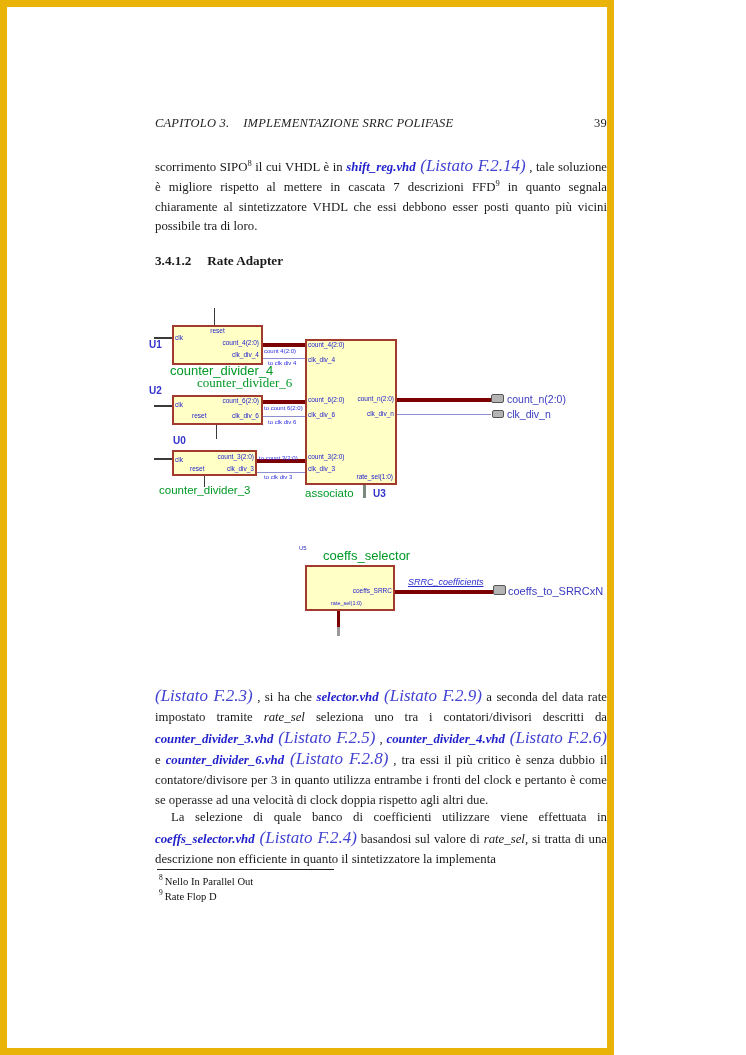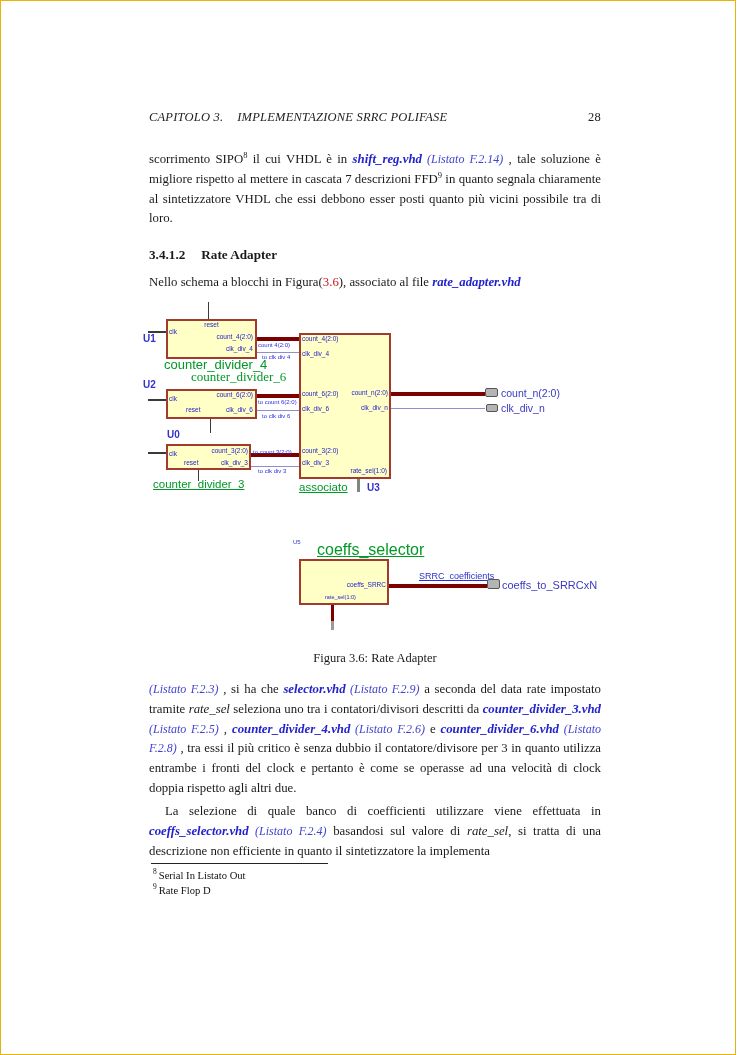--- a/index.html
+++ b/index.html
@@ -1,73 +1,72 @@
 <!DOCTYPE html>
 <html><head>
 <meta charset="utf-8">
 <style>
   html,body{margin:0;padding:0;background:#fff;}
-  .page{position:relative;width:736px;height:1055px;background:#fff;border:1px solid #eab308;box-sizing:border-box;
+  .page{position:relative;width:614px;height:1055px;background:#fff;border:7px solid #eab308;box-sizing:border-box;
         font-family:"Liberation Serif",serif;color:#1a1a1a;overflow:hidden;}
   .abs{position:absolute;}
   
   .hdr{font-style:italic;font-size:12.5px;letter-spacing:.2px;color:#222;}
   .hdr-title{left:148px;top:109px;}
   .hdr-chap{margin-right:14px;}
   .hdr-page{left:560px;top:109px;width:40px;text-align:right;font-style:normal;}
   
   .body{position:absolute;left:148px;width:452px;font-size:12.8px;line-height:19.8px;text-align:justify;margin:0;}
   .seg-plain{}
   .seg-link{color:#2222cc;font-weight:bold;font-style:italic;}
-  .seg-listato{color:#4242d2;font-style:italic;font-size:12px;margin-top:28px;}
+  .seg-listato{color:#4242d2;font-style:italic;font-size:17px;margin-top:28px;}
   .seg-ref{color:#cc1111;}
   .seg-italic{font-style:italic;}
   .seg-sup{vertical-align:super;font-size:8.5px;line-height:0;}
   .heading{position:absolute;left:148px;top:246px;font-weight:bold;font-size:13.2px;margin:0;}
   .heading .num{margin-right:16px;}
   .caption{left:148px;top:650px;width:452px;text-align:center;font-size:12.5px;}
   
   .fnrule{left:150px;top:862px;width:177px;height:1px;background:#222;}
   .fn{left:152px;font-size:10.6px;color:#111;}
   .fn sup{font-size:7.5px;vertical-align:super;margin-right:2px;}
   
   .fig{position:absolute;inset:0;font-family:"Liberation Sans",sans-serif;}
   .blk{position:absolute;background:#ffffc6;border:2px solid #a33a2e;box-sizing:border-box;}
   .plabel{position:absolute;font-size:6.5px;line-height:7px;color:#2222cc;white-space:nowrap;}
   .wlabel{position:absolute;font-size:6px;line-height:6px;color:#2d2de0;white-space:nowrap;}
   .glabel{position:absolute;font-size:13px;line-height:9px;color:#009926;white-space:nowrap;}
-  .glabel.big{font-size:11.5px;line-height:12px;text-decoration:underline;}
+  .glabel.big{font-size:11.5px;line-height:12px;}
   .ilabel{position:absolute;font-size:10px;line-height:10px;font-weight:bold;color:#3333cc;white-space:nowrap;}
   .ilabel.tiny{font-size:6px;font-weight:normal;}
   .bus{position:absolute;height:4px;background:#7d0000;}
   .wire{position:absolute;height:1px;background:#8f8fd0;}
   .pin{position:absolute;background:#3a3a3a;}
   .pad{position:absolute;background:#b4b4b4;border:1px solid #555;border-radius:2px;box-sizing:border-box;}
   .padlabel{position:absolute;font-size:10.5px;line-height:11px;color:#3a3ac0;white-space:nowrap;}
   .netlabel{position:absolute;font-size:9px;line-height:10px;color:#2d2dd0;text-decoration:underline;white-space:nowrap;}
   .ar{text-align:right;}
   .ac{text-align:center;}
 </style>
 </head>
 <body>
 
 <div class="page">
 
   <div class="abs hdr hdr-title">
     <span class="hdr-chap">CAPITOLO 3.</span><span>IMPLEMENTAZIONE SRRC POLIFASE</span>
   </div>
-  <div class="abs hdr hdr-page">28</div>
+  <div class="abs hdr hdr-page">39</div>
 
   <p class="body" style="top:149px;"><span class="seg-plain">scorrimento SIPO</span><span class="seg-sup">8</span><span class="seg-plain"> il cui VHDL è in </span><span class="seg-link">shift_reg.vhd</span><span class="seg-listato"> (Listato F.2.14)</span><span class="seg-plain"> , tale soluzione è migliore rispetto al mettere in cascata 7 descrizioni FFD</span><span class="seg-sup">9</span><span class="seg-plain"> in quanto segnala chiaramente al sintetizzatore VHDL che essi debbono esser posti quanto più vicini possibile tra di loro.</span></p>
 
   <h4 class="heading">
     <span class="num">3.4.1.2</span><span>Rate Adapter</span>
   </h4>
 
-  <p class="body" style="top:272px;"><span class="seg-plain">Nello schema a blocchi in Figura(</span><span class="seg-ref">3.6</span><span class="seg-plain">), associato al file </span><span class="seg-link">rate_adapter.vhd</span></p>
 
   <div class="fig">
 
     <div class="pin" style="left:207px;top:301px;width:1px;height:17px;"></div>
     <div class="pin" style="left:147px;top:330px;width:18px;height:2px;"></div>
     <div class="blk" style="left:165px;top:318px;width:91px;height:40px;"></div>
     <span class="plabel ac" style="left:165px;top:320px;width:91px;">reset</span>
     <span class="plabel" style="left:168px;top:327px;">clk</span>
     <span class="plabel ar" style="left:165px;top:332px;width:87px;">count_4(2:0)</span>
     <span class="plabel ar" style="left:165px;top:344px;width:87px;">clk_div_4</span>
@@ -122,39 +121,38 @@
     <div class="pin" style="left:356px;top:478px;width:3px;height:13px;background:#7b8a80;"></div>
 
     <div class="bus" style="left:390px;top:391px;width:94px;"></div>
     <div class="wire" style="left:390px;top:407px;width:94px;"></div>
     <div class="pad" style="left:484px;top:387px;width:13px;height:9px;"></div>
     <div class="pad" style="left:485px;top:403px;width:12px;height:8px;"></div>
     <span class="padlabel" style="left:500px;top:387px;">count_n(2:0)</span>
     <span class="padlabel" style="left:500px;top:402px;">clk_div_n</span>
 
     <span class="ilabel tiny" style="left:292px;top:536px;">U5</span>
-    <span class="glabel big" style="left:316px;top:543px;font-size:16px;">coeffs_selector</span>
+    <span class="glabel big" style="left:316px;top:543px;font-size:13px;">coeffs_selector</span>
     <div class="blk" style="left:298px;top:558px;width:90px;height:46px;"></div>
     <span class="plabel ar" style="left:300px;top:580px;width:85px;">coeffs_SRRC</span>
     <span class="plabel" style="left:324px;top:593px;font-size:5.5px;">rate_sel(1:0)</span>
     <div class="pin" style="left:330px;top:604px;width:3px;height:16px;background:#7d0000;"></div>
     <div class="pin" style="left:330px;top:620px;width:3px;height:9px;background:#9a9a9a;"></div>
     <div class="bus" style="left:388px;top:583px;width:98px;"></div>
-    <span class="netlabel" style="left:418px;top:570px;">SRRC_coefficients</span>
+    <span class="netlabel" style="left:401px;top:570px;font-style:italic;">SRRC_coefficients</span>
     <div class="pad" style="left:486px;top:578px;width:13px;height:10px;"></div>
     <span class="padlabel" style="left:501px;top:579px;font-size:11px;">coeffs_to_SRRCxN</span>
   </div>
 
-  <div class="abs caption">Figura 3.6: Rate Adapter</div>
 
   <p class="body" style="top:679px;"><span class="seg-listato">(Listato F.2.3)</span><span class="seg-plain"> , si ha che </span><span class="seg-link">selector.vhd</span><span class="seg-listato"> (Listato F.2.9)</span><span class="seg-plain"> a seconda del data rate impostato tramite </span><span class="seg-italic">rate_sel</span><span class="seg-plain"> seleziona uno tra i contatori/divisori descritti da </span><span class="seg-link">counter_divider_3.vhd</span><span class="seg-listato"> (Listato F.2.5)</span><span class="seg-plain"> , </span><span class="seg-link">counter_divider_4.vhd</span><span class="seg-listato"> (Listato F.2.6)</span><span class="seg-plain"> e </span><span class="seg-link">counter_divider_6.vhd</span><span class="seg-listato"> (Listato F.2.8)</span><span class="seg-plain"> , tra essi il più critico è senza dubbio il contatore/divisore per 3 in quanto utilizza entrambe i fronti del clock e pertanto è come se operasse ad una velocità di clock doppia rispetto agli altri due.</span></p>
 
   <p class="body" style="top:801px;text-indent:16px;"><span class="seg-plain">La selezione di quale banco di coefficienti utilizzare viene effettuata in </span><span class="seg-link">coeffs_selector.vhd</span><span class="seg-listato"> (Listato F.2.4)</span><span class="seg-plain"> basandosi sul valore di </span><span class="seg-italic">rate_sel</span><span class="seg-plain">, si tratta di una descrizione non efficiente in quanto il sintetizzatore la implementa</span></p>
 
   <div class="abs fnrule"></div>
   <div class="abs fn" style="top:866px;">
-    <sup>8</sup><span>Serial In Listato Out</span>
+    <sup>8</sup><span>Nello In Parallel Out</span>
   </div>
   <div class="abs fn" style="top:881px;">
     <sup>9</sup><span>Rate Flop D</span>
   </div>
 
 </div>
 
 </body></html>

